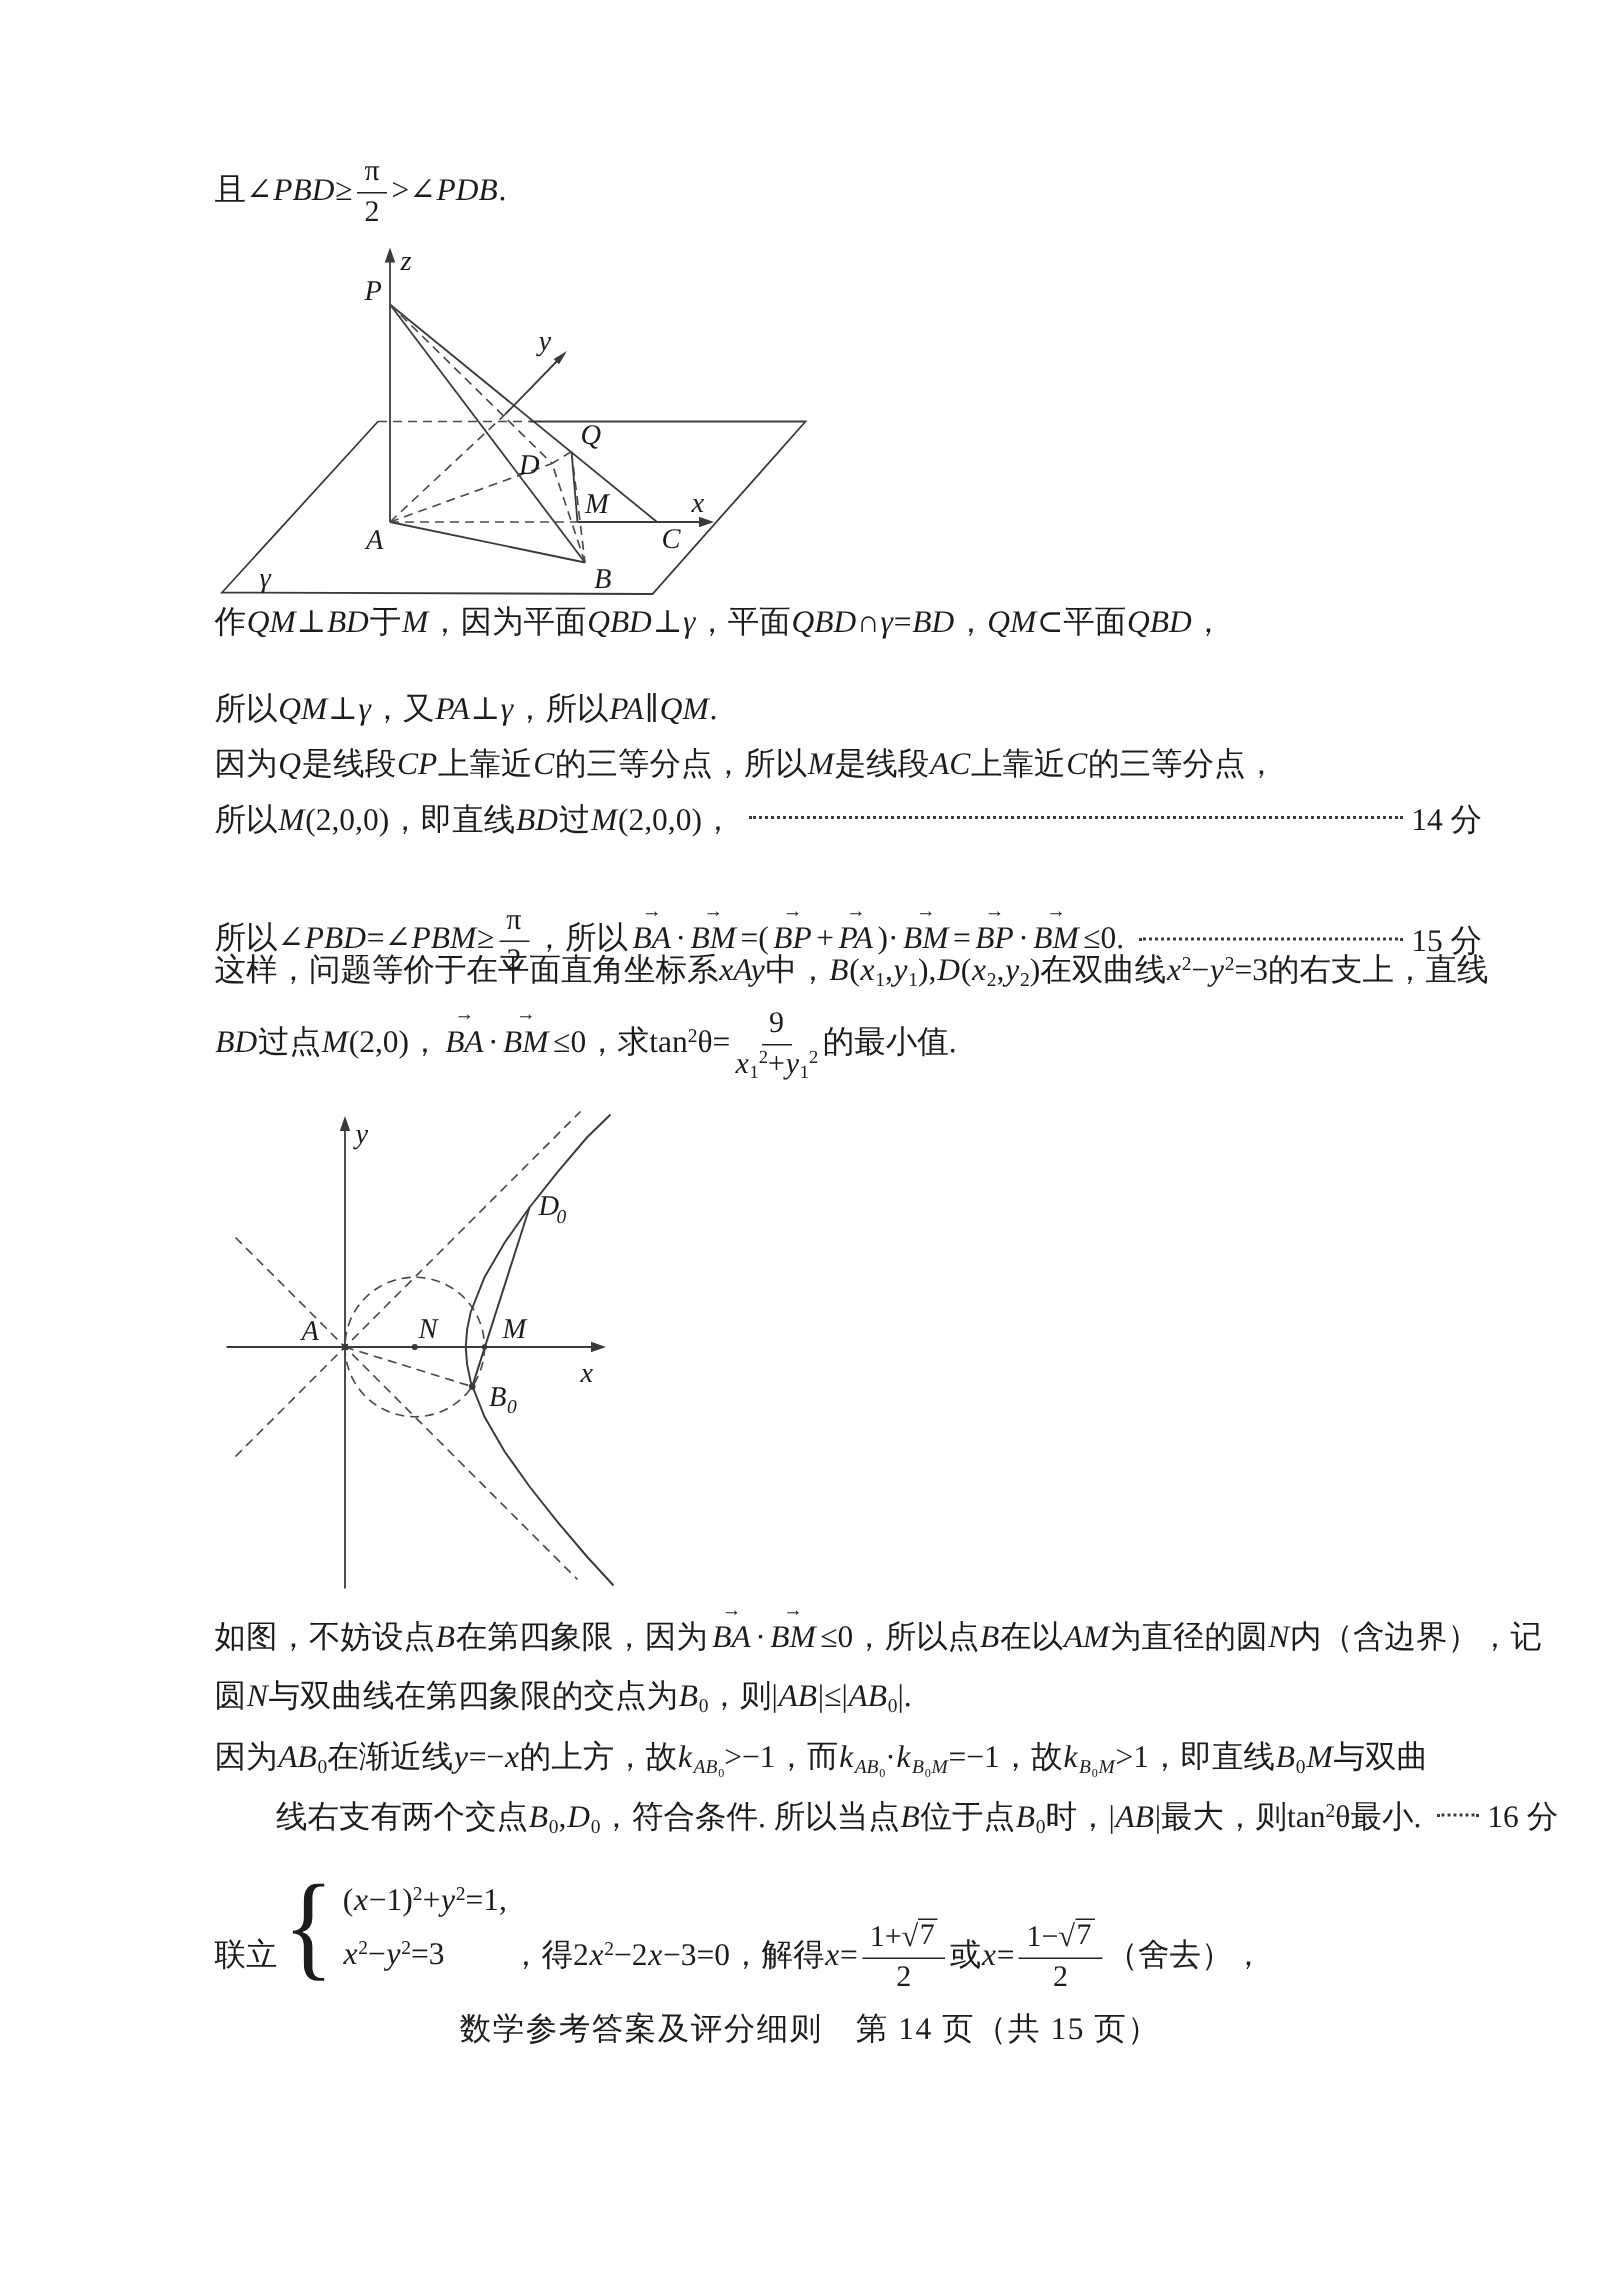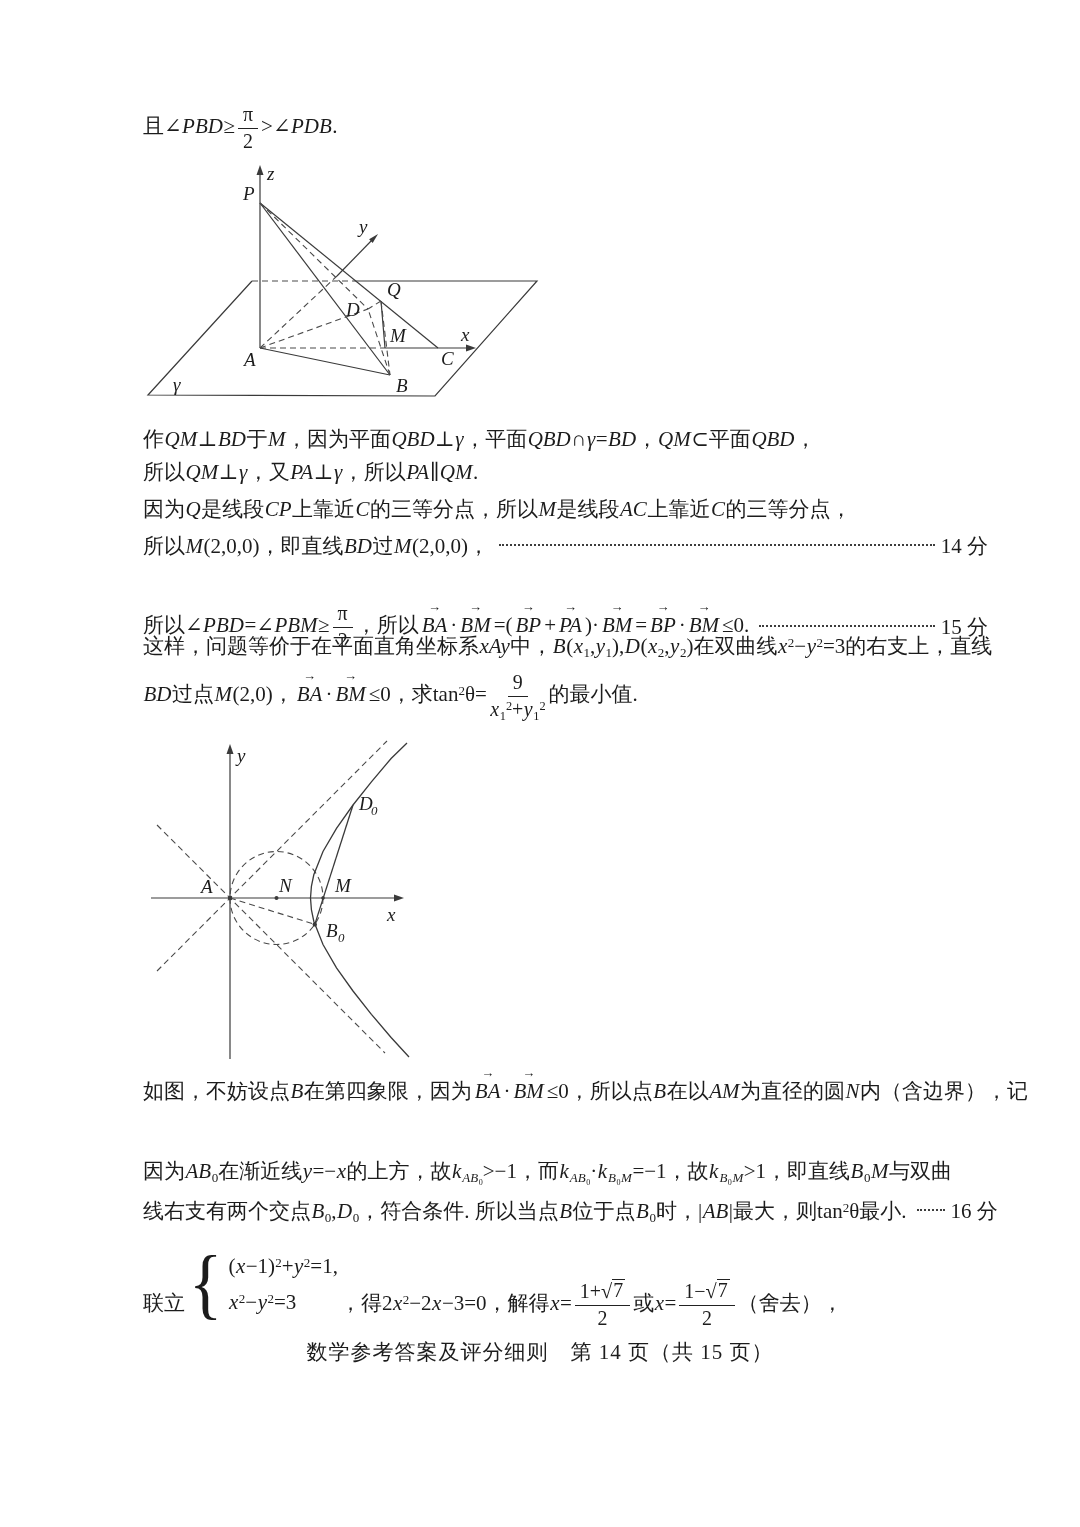--- a/index.html
+++ b/index.html
@@ -81,21 +81,21 @@
     <text x="247" y="133">Q</text>
     <text x="206" y="153">D</text>
     <text x="250" y="179">M</text>
     <text x="321" y="178">x</text>
     <text x="301" y="202">C</text>
     <text x="104" y="203">A</text>
     <text x="256" y="229">B</text>
     <text x="33" y="228">γ</text>
   </svg>
 
-  <div class="ln" style="top:422px;height:34px;">
+  <div class="ln" style="top:397px;height:34px;">
       <span class="seg"><span class="tx">作<i>QM</i>⊥<i>BD</i>于<i>M</i>，因为平面<i>QBD</i>⊥<i>γ</i>，平面<i>QBD</i>∩<i>γ</i>=<i>BD</i>，<i>QM</i>⊂平面<i>QBD</i>，</span></span>
     </div>
   <div class="ln" style="top:492px;height:34px;">
       <span class="seg"><span class="tx">因为<i>Q</i>是线段<i>CP</i>上靠近<i>C</i>的三等分点，所以<i>M</i>是线段<i>AC</i>上靠近<i>C</i>的三等分点，</span></span>
     </div>
   <div class="ln" style="top:455px;height:34px;">
       <span class="seg"><span class="tx">所以<i>QM</i>⊥<i>γ</i>，又<i>PA</i>⊥<i>γ</i>，所以<i>PA</i>∥<i>QM</i>.</span></span>
     </div>
   <div class="ln" style="top:529px;height:34px;">
       <span class="seg"><span class="tx">所以<i>M</i>(2,0,0)，即直线<i>BD</i>过<i>M</i>(2,0,0)，</span></span>
@@ -142,24 +142,27 @@
     <text x="205" y="159">M</text>
     <text x="196" y="204">B</text>
     <text x="208" y="209" class="small">0</text>
     <text x="229" y="77">D</text>
     <text x="241" y="82" class="small">0</text>
   </svg>
 
   <div class="ln" style="top:1073px;height:36px;">
       <span class="seg"><span class="tx">如图，不妨设点<i>B</i>在第四象限，因为</span><span class="vec">BA</span><span class="tx">·</span><span class="vec">BM</span><span class="tx">≤0，所以点<i>B</i>在以<i>AM</i>为直径的圆<i>N</i>内（含边界），记</span></span>
     </div>
+  <div class="ln" style="top:1110px;height:40px;">
+      <span class="seg"><span class="tx">圆<i>N</i>与双曲线在第四象限的交点为<i>B</i></span><sub><span class="tx">0</span></sub><span class="tx">，则|<i>AB</i>|≤|<i>AB</i></span><sub><span class="tx">0</span></sub><span class="tx">|.</span></span>
+    </div>
   <div class="ln" style="top:1151px;height:40px;text-align:center;">
       <span class="seg"><span class="tx">因为<i>AB</i></span><sub><span class="tx">0</span></sub><span class="tx">在渐近线<i>y</i>=−<i>x</i>的上方，故<i>k</i></span><sub><span class="seg"><span class="tx"><i>AB</i></span><sub><span class="tx">0</span></sub></span></sub><span class="tx">&gt;−1，而<i>k</i></span><sub><span class="seg"><span class="tx"><i>AB</i></span><sub><span class="tx">0</span></sub></span></sub><span class="tx">·<i>k</i></span><sub><span class="seg"><span class="tx"><i>B</i></span><sub><span class="tx">0</span></sub><span class="tx"><i>M</i></span></span></sub><span class="tx">=−1，故<i>k</i></span><sub><span class="seg"><span class="tx"><i>B</i></span><sub><span class="tx">0</span></sub><span class="tx"><i>M</i></span></span></sub><span class="tx">&gt;1，即直线<i>B</i></span><sub><span class="tx">0</span></sub><span class="tx"><i>M</i>与双曲</span></span>
     </div>
-  <div class="ln" style="top:1191px;height:40px;">
+  <div class="ln" style="top:1191px;height:40px;margin-left:41px;">
       <span class="seg"><span class="tx">线右支有两个交点<i>B</i></span><sub><span class="tx">0</span></sub><span class="tx">,<i>D</i></span><sub><span class="tx">0</span></sub><span class="tx">，符合条件. 所以当点<i>B</i>位于点<i>B</i></span><sub><span class="tx">0</span></sub><span class="tx">时，|<i>AB</i>|最大，则</span><span class="up">tan</span><sup><span class="tx">2</span></sup><span class="tx">θ最小.</span></span>
       <span class="leader"></span>
       <span class="seg"><span class="tx">16 分</span></span>
     </div>
   <div class="ln" style="top:1236px;height:96px;">
       <span class="seg"><span class="tx">联立</span><span class="cases">
           <span class="brace"></span>
           <span class="ccol">
             <span class="crow"><span class="seg"><span class="tx">(<i>x</i>−1)</span><sup><span class="tx">2</span></sup><span class="tx">+<i>y</i></span><sup><span class="tx">2</span></sup><span class="tx">=1,</span></span></span>
             <span class="crow"><span class="seg"><span class="tx"><i>x</i></span><sup><span class="tx">2</span></sup><span class="tx">−<i>y</i></span><sup><span class="tx">2</span></sup><span class="tx">=3</span></span></span>

